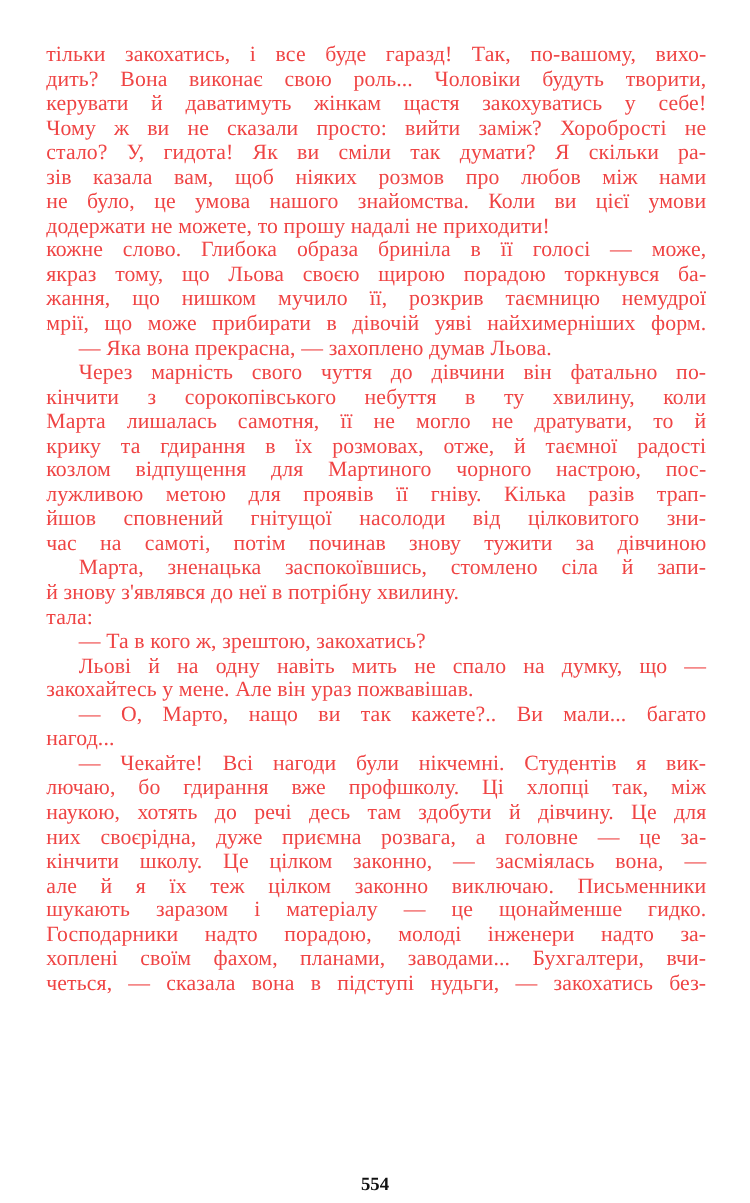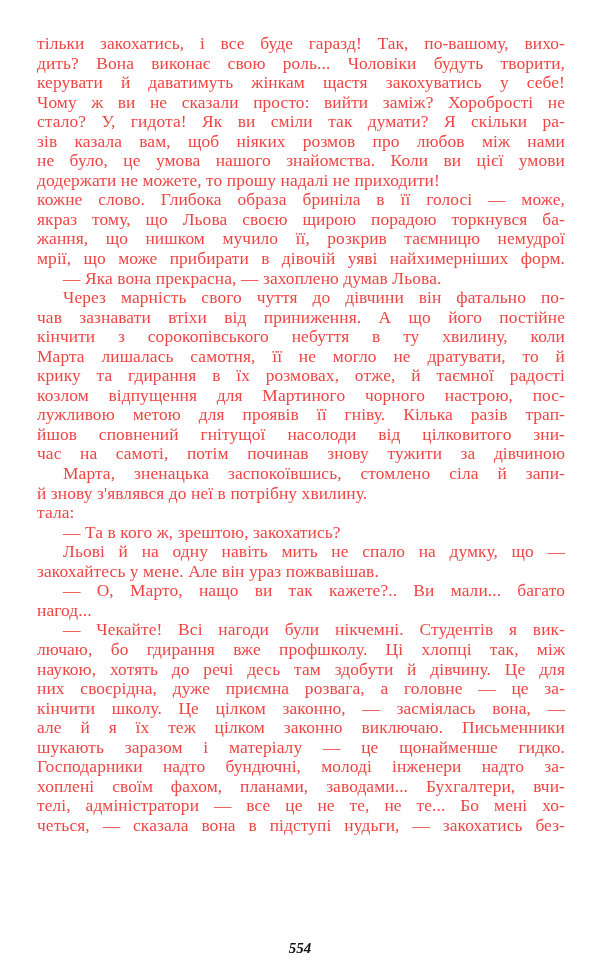--- a/index.html
+++ b/index.html
@@ -27,42 +27,40 @@
     .page-number {
       position: absolute;
       left: 0;
       width: 600px;
       top: 940px;
       text-align: center;
       font-family: "Liberation Serif", "DejaVu Serif", serif;
       font-weight: bold;
       font-size: 15px;
       color: #111111;
-      font-style: italic;
     }
   </style>
 </head>
 <body>
 
 <div class="page" id="page-body">
     <span class="line">тільки закохатись, і все буде гаразд! Так, по-вашому, вихо-</span>
     <span class="line">дить? Вона виконає свою роль... Чоловіки будуть творити,</span>
     <span class="line">керувати й даватимуть жінкам щастя закохуватись у себе!</span>
     <span class="line">Чому ж ви не сказали просто: вийти заміж? Хоробрості не</span>
     <span class="line">стало? У, гидота! Як ви сміли так думати? Я скільки ра-</span>
     <span class="line">зів казала вам, щоб ніяких розмов про любов між нами</span>
     <span class="line">не було, це умова нашого знайомства. Коли ви цієї умови</span>
     <span class="line last">додержати не можете, то прошу надалі не приходити!</span>
     <span class="line">кожне слово. Глибока образа бриніла в її голосі — може,</span>
     <span class="line">якраз тому, що Льова своєю щирою порадою торкнувся ба-</span>
     <span class="line">жання, що нишком мучило її, розкрив таємницю немудрої</span>
     <span class="line">мрії, що може прибирати в дівочій уяві найхимерніших форм.</span>
     <span class="line indent last">— Яка вона прекрасна, — захоплено думав Льова.</span>
     <span class="line indent">Через марність свого чуття до дівчини він фатально по-</span>
-    <span class="line">чав зазнавати втіхи від приниження. А що його постійне</span>
     <span class="line">кінчити з сорокопівського небуття в ту хвилину, коли</span>
     <span class="line">Марта лишалась самотня, її не могло не дратувати, то й</span>
     <span class="line">крику та гдирання в їх розмовах, отже, й таємної радості</span>
     <span class="line">козлом відпущення для Мартиного чорного настрою, пос-</span>
     <span class="line">лужливою метою для проявів її гніву. Кілька разів трап-</span>
     <span class="line">йшов сповнений гнітущої насолоди від цілковитого зни-</span>
     <span class="line">час на самоті, потім починав знову тужити за дівчиною</span>
     <span class="line indent">Марта, зненацька заспокоївшись, стомлено сіла й запи-</span>
     <span class="line last">й знову з'являвся до неї в потрібну хвилину.</span>
     <span class="line last">тала:</span>
@@ -71,19 +69,18 @@
     <span class="line last">закохайтесь у мене. Але він ураз пожвавішав.</span>
     <span class="line indent">— О, Марто, нащо ви так кажете?.. Ви мали... багато</span>
     <span class="line last">нагод...</span>
     <span class="line indent">— Чекайте! Всі нагоди були нікчемні. Студентів я вик-</span>
     <span class="line">лючаю, бо гдирання вже профшколу. Ці хлопці так, між</span>
     <span class="line">наукою, хотять до речі десь там здобути й дівчину. Це для</span>
     <span class="line">них своєрідна, дуже приємна розвага, а головне — це за-</span>
     <span class="line">кінчити школу. Це цілком законно, — засміялась вона, —</span>
     <span class="line">але й я їх теж цілком законно виключаю. Письменники</span>
     <span class="line">шукають заразом і матеріалу — це щонайменше гидко.</span>
-    <span class="line">Господарники надто бундючні, молоді інженери надто за-</span>
+    <span class="line">Господарники надто порадою, молоді інженери надто за-</span>
     <span class="line">хоплені своїм фахом, планами, заводами... Бухгалтери, вчи-</span>
-    <span class="line">телі, адміністратори — все це не те, не те... Бо мені хо-</span>
     <span class="line">четься, — сказала вона в підступі нудьги, — закохатись без-</span>
   </div>
 
 <div class="page-number">554</div>
 
 </body></html>

